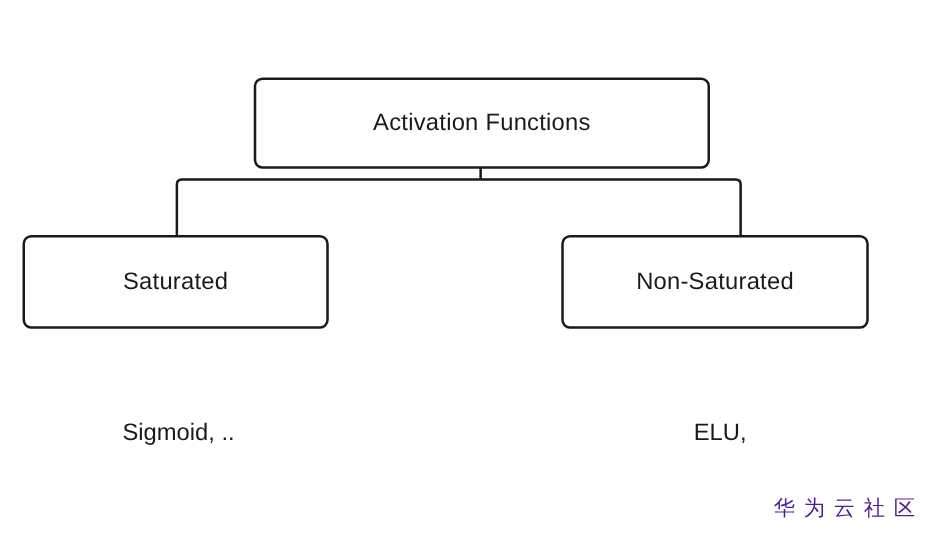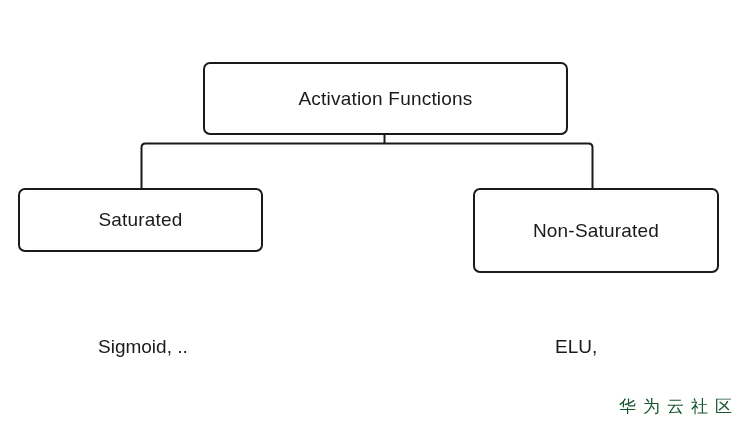--- a/index.html
+++ b/index.html
@@ -29,37 +29,37 @@
     border: 2px solid #1a1a1a;
     border-radius: 7px;
     background: #ffffff;
     display: flex;
     align-items: center;
     justify-content: center;
     font-size: 19px;
     letter-spacing: 0.2px;
   }
   .node-root   { left: 203px; top: 22px;  width: 365px; height: 73px; margin-top: 40px; }
-  .node-left   { left: 18px;  top: 188px; width: 245px; height: 64px; }
-  .node-right  { left: 473px; top: 188px; width: 246px; height: 85px; }
+  .node-left   { left: 18px;  top: 188px; width: 245px; height: 75px; }
+  .node-right  { left: 449px; top: 188px; width: 246px; height: 75px; }
   .example-list {
     position: absolute;
     font-size: 19px;
     line-height: 25.5px;
     white-space: pre;
   }
   .list-left  { left: 98px;  top: 283px; }
   .list-right { left: 555px; top: 283px; }
   .watermark {
     position: absolute;
     right: 1px;
     bottom: 12px;
     font-size: 17px;
     letter-spacing: 7px;
-    color: #14532d;
+    color: #4c1d95;
     white-space: nowrap;
   }
 </style>
 </head>
 <body>
 
 <div class="canvas">
 
   <svg class="connectors" viewBox="0 0 740 430" xmlns="http://www.w3.org/2000/svg" aria-hidden="true">
     <path d="M384.5 94 V144" stroke="#1a1a1a" stroke-width="2" fill="none"></path>

